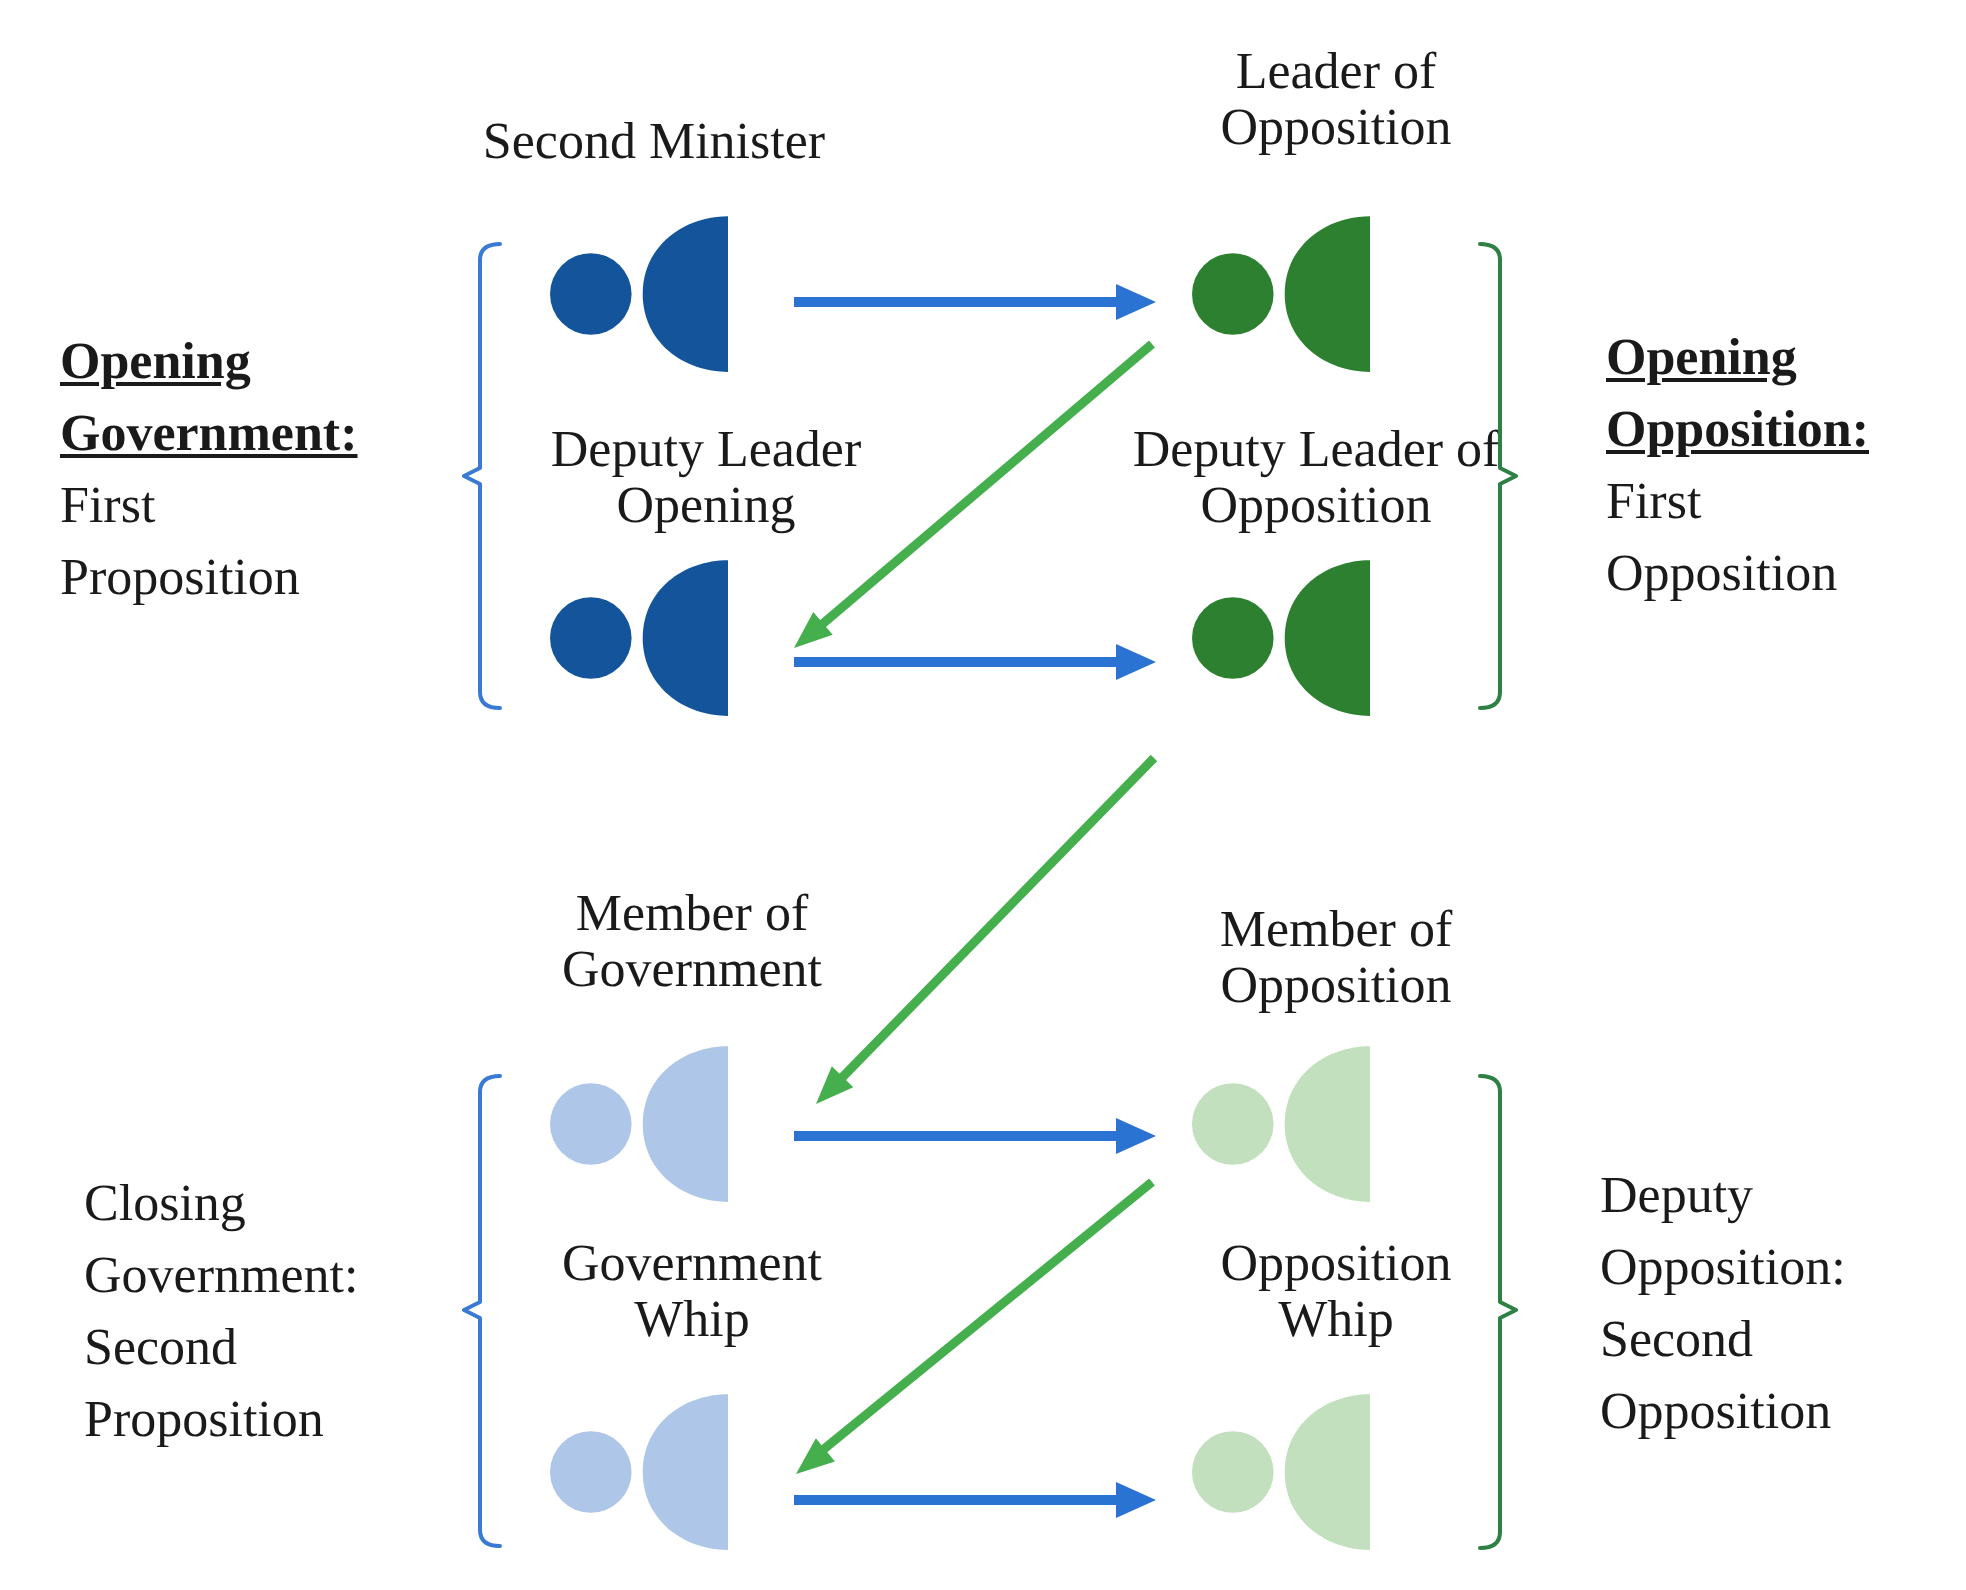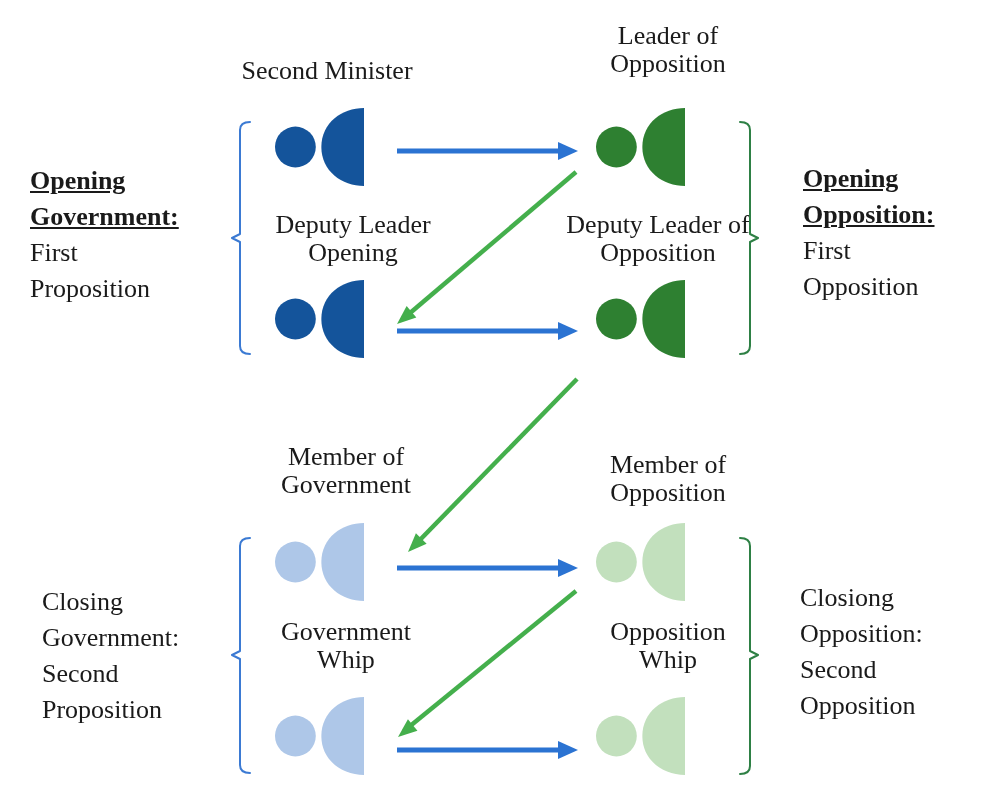--- a/index.html
+++ b/index.html
@@ -90,21 +90,21 @@
     <div>First</div>
     <div>Opposition</div>
   </div>
   <div class="side" style="left:42px;top:584px">
     <div>Closing</div>
     <div>Government:</div>
     <div>Second</div>
     <div>Proposition</div>
   </div>
   <div class="side" style="left:800px;top:580px">
-    <div>Closiong</div>
+    <div>Deputy</div>
     <div>Opposition:</div>
     <div>Second</div>
     <div>Opposition</div>
   </div>
 
   <svg class="person" style="left: 275px; top: 104px; color: rgb(20, 84, 155);" viewBox="0 0 96 88">
       <use href="#person-sym"></use>
     </svg>
   <svg class="person" style="left: 275px; top: 276px; color: rgb(20, 84, 155);" viewBox="0 0 96 88">
       <use href="#person-sym"></use>

